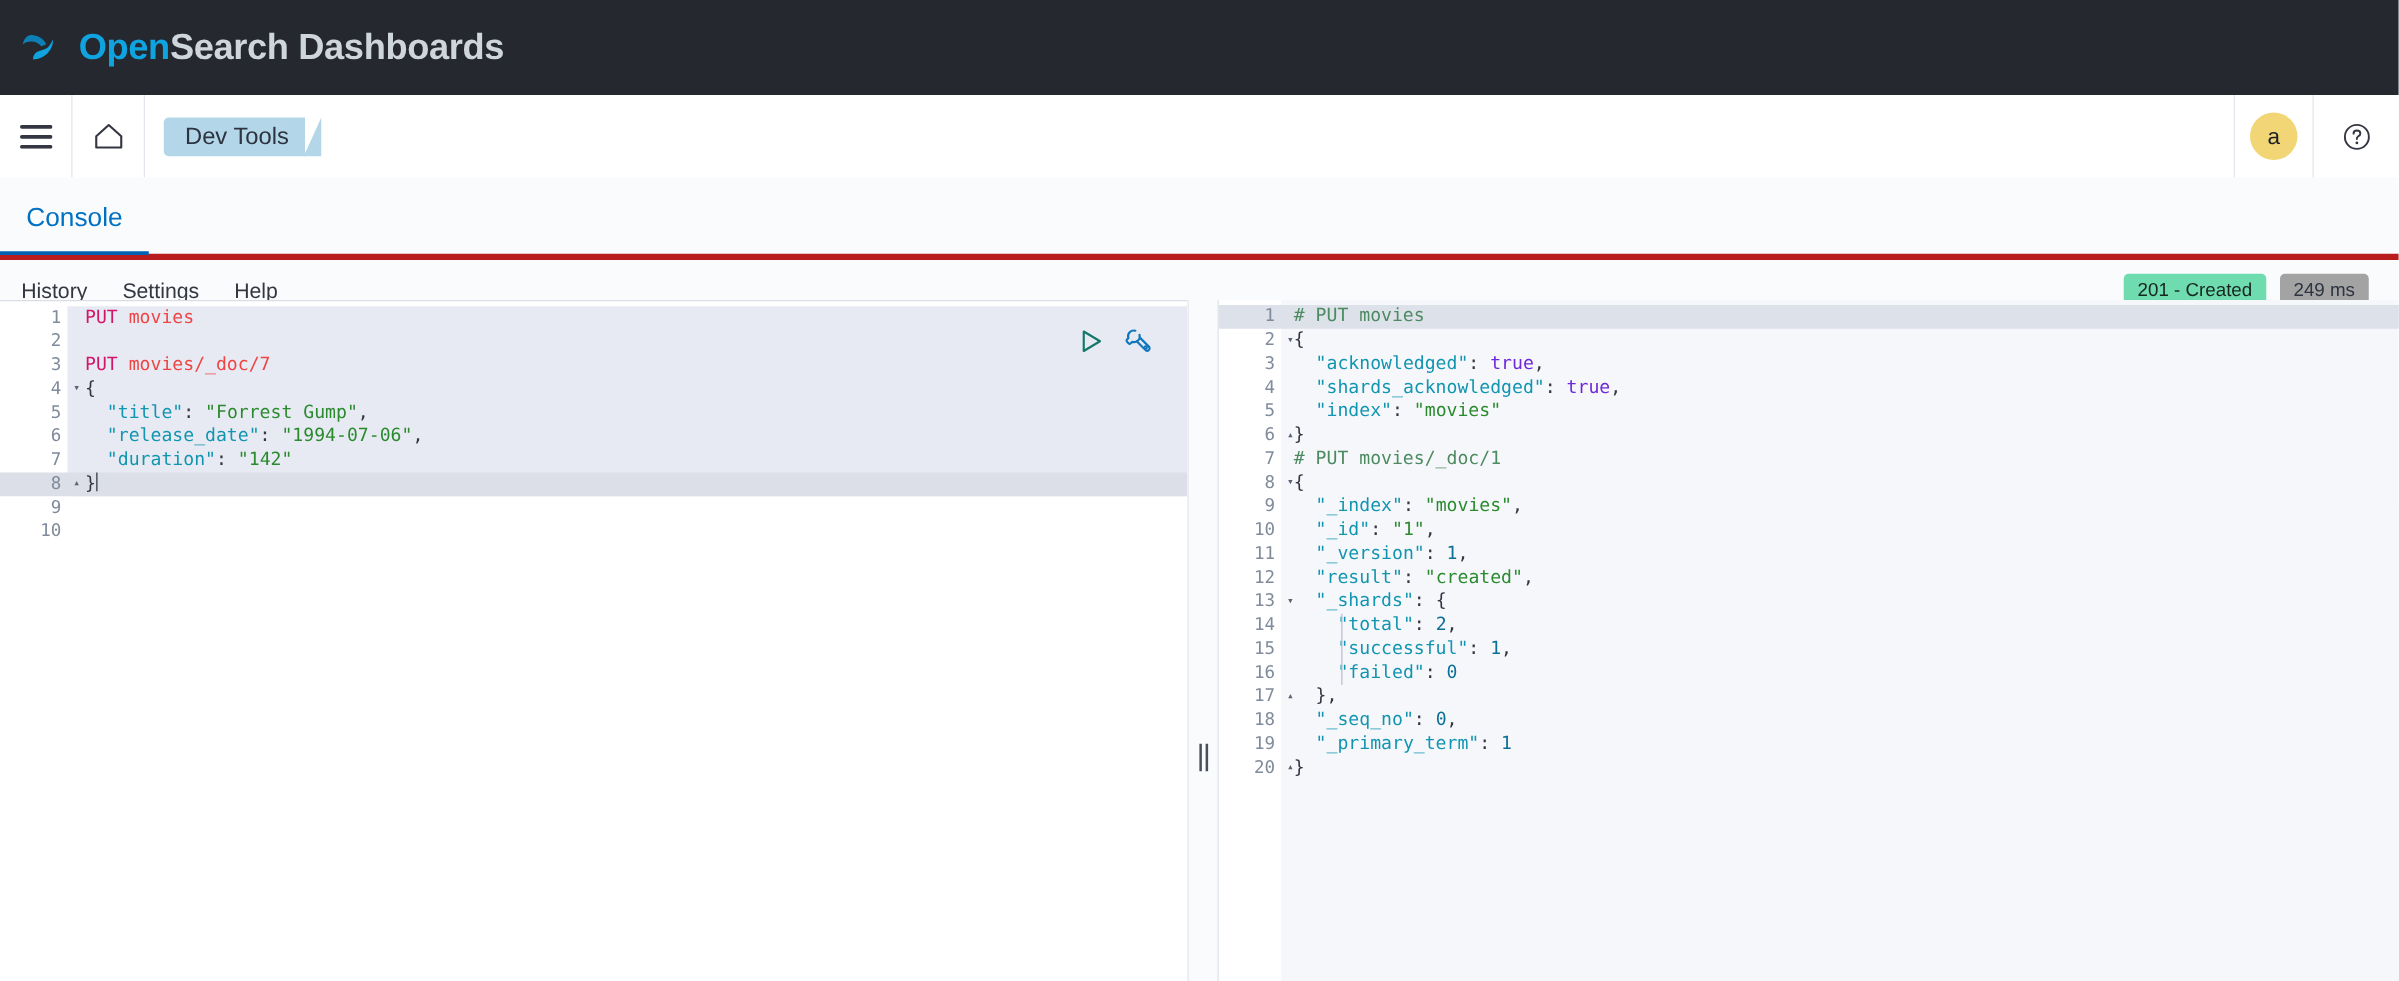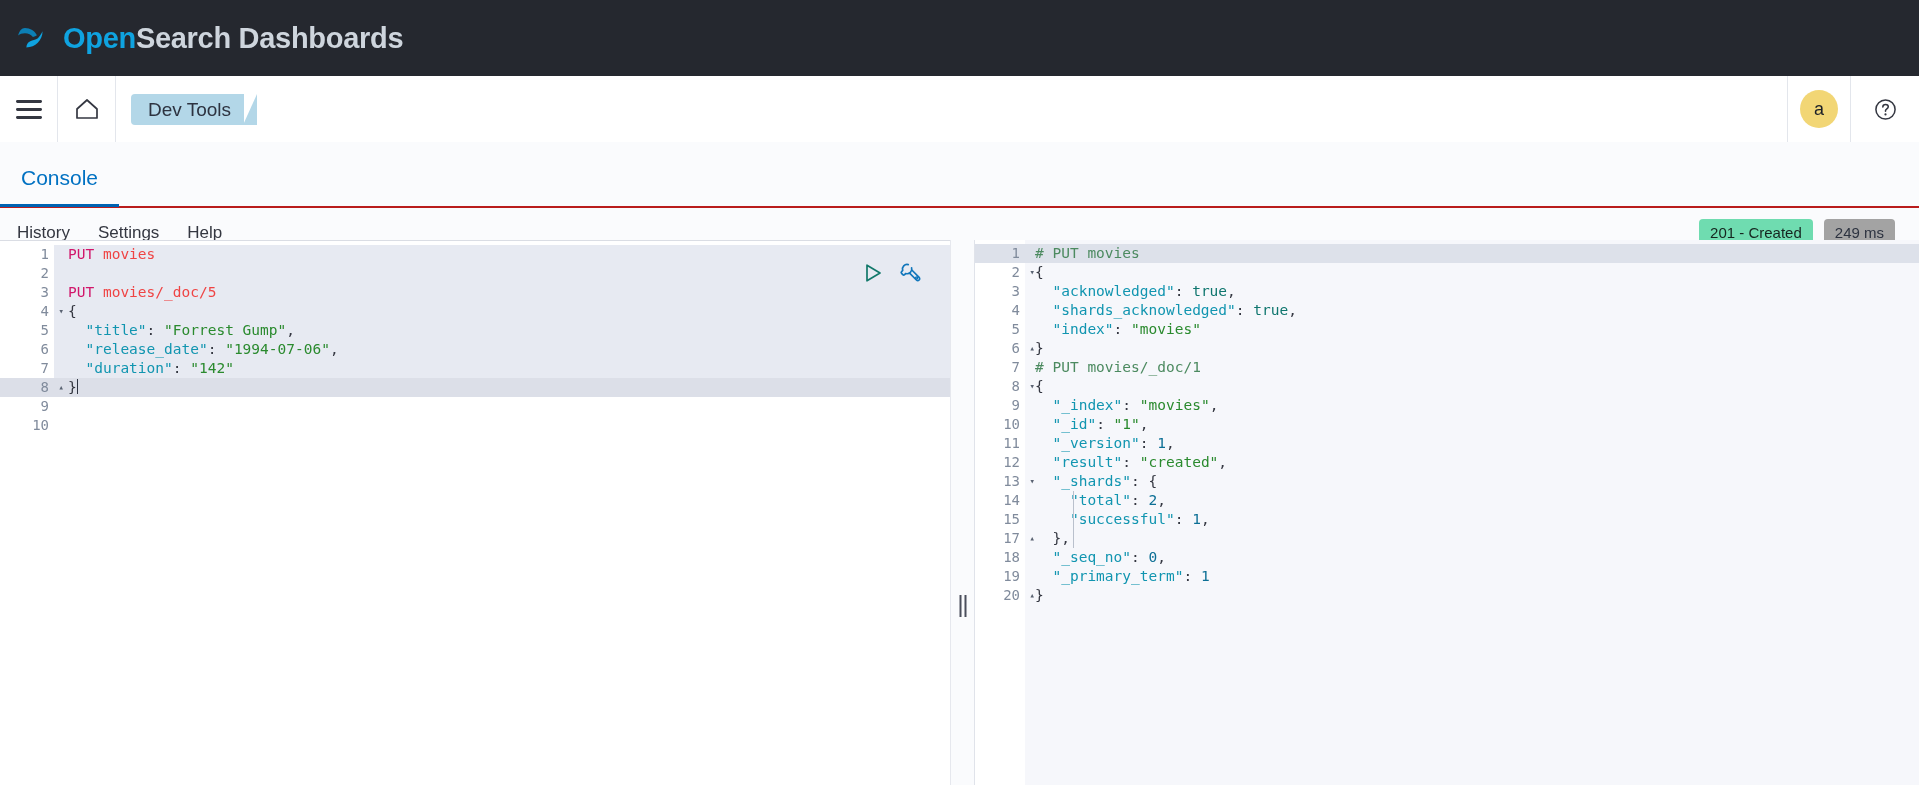--- a/index.html
+++ b/index.html
@@ -84,21 +84,21 @@
     background: #f2d675; color: #1b1f27;
     font-size: 18px; font-weight: 400;
     display: flex; align-items: center; justify-content: center;
   }
   .help-icon { width: 23px; height: 23px; display:block; }
 
   
   .tabbar {
     height: 66px;
     background: #fafbfd;
-    border-bottom: 2px solid #b91c1c;
+    border-bottom: 5px solid #b91c1c;
     display: flex;
     align-items: flex-end;
     padding-left: 17px;
     position: relative;
   }
   .tab {
     font-size: 21px;
     color: #0071c2;
     padding: 0 4px 16px 4px;
     position: relative;
@@ -227,21 +227,21 @@
     width: 1px;
     background: #b9c0cc;
   }
 
   
   .k-method  { color: #d1176b; }
   .k-url     { color: #ef4444; }
   .k-key     { color: #1195b0; }
   .k-str     { color: #2a8a2e; }
   .k-num     { color: #0c6f95; }
-  .k-bool    { color: #0f766e; }
+  .k-bool    { color: #6d28d9; }
   .k-punc    { color: #343741; }
   .k-comment { color: #4c8a60; }
   .cursor {
     display:inline-block; width:1px; height:15px;
     background:#2d3340; vertical-align:-2px;
   }
 </style>
 </head>
 <body>
 
@@ -301,21 +301,21 @@
 </div>
 
 <div class="split">
 
   <div class="pane pane-left">
     <div class="hl-block" id="editor-hl-block" style="top: 4px; height: 152px;"></div>
     <div class="hl-line" id="editor-hl-line" style="top: 137px;"></div>
     <div class="code" id="editor-code" style="padding-top: 4px;">
         <div class="row"><div class="gutter">1</div><div class="txt"><span class="k-method">PUT </span><span class="k-url">movies</span></div></div>
         <div class="row"><div class="gutter">2</div><div class="txt"></div></div>
-        <div class="row"><div class="gutter">3</div><div class="txt"><span class="k-method">PUT </span><span class="k-url">movies/_doc/5</span></div></div>
+        <div class="row"><div class="gutter">3</div><div class="txt"><span class="k-method">PUT </span><span class="k-url">movies/_doc/7</span></div></div>
         <div class="row"><div class="gutter">4<span class="fold">▾</span></div><div class="txt"><span class="k-punc">{</span></div></div>
         <div class="row"><div class="gutter">5</div><div class="txt"><span class="k-punc">  </span><span class="k-key">"title"</span><span class="k-punc">: </span><span class="k-str">"Forrest Gump"</span><span class="k-punc">,</span></div></div>
         <div class="row"><div class="gutter">6</div><div class="txt"><span class="k-punc">  </span><span class="k-key">"release_date"</span><span class="k-punc">: </span><span class="k-str">"1994-07-06"</span><span class="k-punc">,</span></div></div>
         <div class="row"><div class="gutter">7</div><div class="txt"><span class="k-punc">  </span><span class="k-key">"duration"</span><span class="k-punc">: </span><span class="k-str">"142"</span></div></div>
         <div class="row"><div class="gutter">8<span class="fold">▴</span></div><div class="txt"><span class="k-punc">}</span><span class="cursor"></span></div></div>
         <div class="row"><div class="gutter">9</div><div class="txt"></div></div>
         <div class="row"><div class="gutter">10</div><div class="txt"></div></div>
       </div>
     <div class="editor-actions">
       <svg class="ic-play" viewBox="0 0 22 22">
@@ -348,20 +348,21 @@
         <div class="row"><div class="gutter">6<span class="fold">▴</span></div><div class="txt"><span class="k-punc">}</span></div></div>
         <div class="row"><div class="gutter">7</div><div class="txt"><span class="k-comment"># PUT movies/_doc/1</span></div></div>
         <div class="row"><div class="gutter">8<span class="fold">▾</span></div><div class="txt"><span class="k-punc">{</span></div></div>
         <div class="row"><div class="gutter">9</div><div class="txt"><span class="k-punc">  </span><span class="k-key">"_index"</span><span class="k-punc">: </span><span class="k-str">"movies"</span><span class="k-punc">,</span></div></div>
         <div class="row"><div class="gutter">10</div><div class="txt"><span class="k-punc">  </span><span class="k-key">"_id"</span><span class="k-punc">: </span><span class="k-str">"1"</span><span class="k-punc">,</span></div></div>
         <div class="row"><div class="gutter">11</div><div class="txt"><span class="k-punc">  </span><span class="k-key">"_version"</span><span class="k-punc">: </span><span class="k-num">1</span><span class="k-punc">,</span></div></div>
         <div class="row"><div class="gutter">12</div><div class="txt"><span class="k-punc">  </span><span class="k-key">"result"</span><span class="k-punc">: </span><span class="k-str">"created"</span><span class="k-punc">,</span></div></div>
         <div class="row"><div class="gutter">13<span class="fold">▾</span></div><div class="txt"><span class="k-punc">  </span><span class="k-key">"_shards"</span><span class="k-punc">: </span><span class="k-punc">{</span></div></div>
         <div class="row"><div class="gutter">14</div><div class="txt"><span class="k-punc">    </span><span class="k-key">"total"</span><span class="k-punc">: </span><span class="k-num">2</span><span class="k-punc">,</span></div></div>
         <div class="row"><div class="gutter">15</div><div class="txt"><span class="k-punc">    </span><span class="k-key">"successful"</span><span class="k-punc">: </span><span class="k-num">1</span><span class="k-punc">,</span></div></div>
+        <div class="row"><div class="gutter">16</div><div class="txt"><span class="k-punc">    </span><span class="k-key">"failed"</span><span class="k-punc">: </span><span class="k-num">0</span></div></div>
         <div class="row"><div class="gutter">17<span class="fold">▴</span></div><div class="txt"><span class="k-punc">  </span><span class="k-punc">},</span></div></div>
         <div class="row"><div class="gutter">18</div><div class="txt"><span class="k-punc">  </span><span class="k-key">"_seq_no"</span><span class="k-punc">: </span><span class="k-num">0</span><span class="k-punc">,</span></div></div>
         <div class="row"><div class="gutter">19</div><div class="txt"><span class="k-punc">  </span><span class="k-key">"_primary_term"</span><span class="k-punc">: </span><span class="k-num">1</span></div></div>
         <div class="row"><div class="gutter">20<span class="fold">▴</span></div><div class="txt"><span class="k-punc">}</span></div></div>
       </div>
     <div class="indent-guide" id="resp-guide" style="left: 98px; top: 251px; height: 57px;"></div>
   </div>
 </div>
 
 </body></html>

